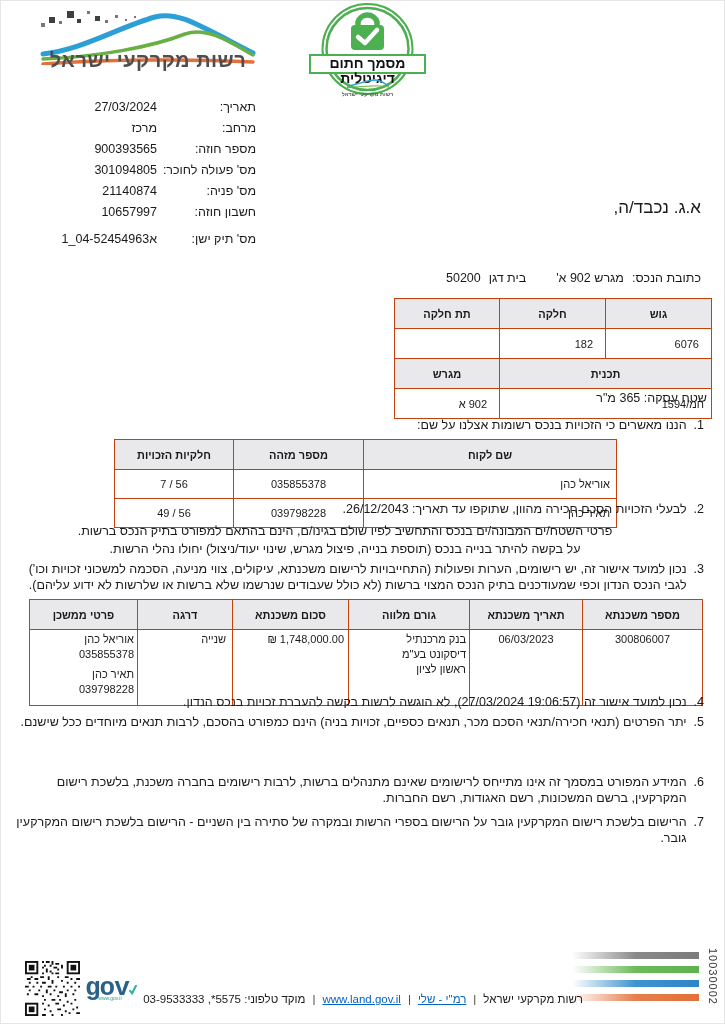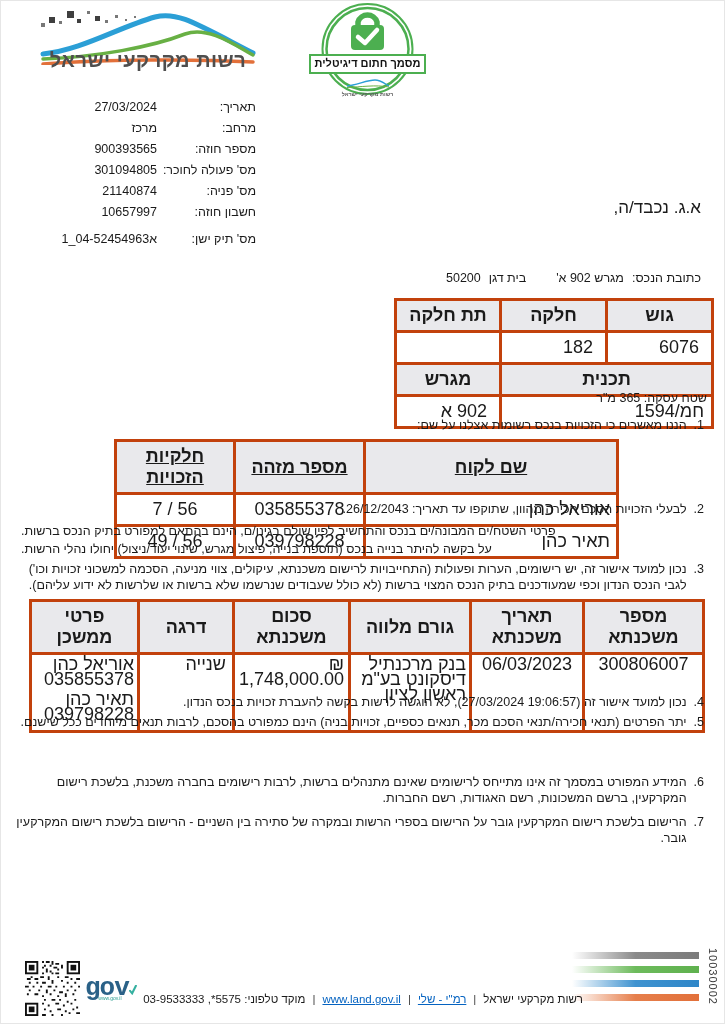--- a/index.html
+++ b/index.html
@@ -10,56 +10,56 @@
 
   
   .logo{left:36px;top:6px;width:222px;height:72px;}
   .logo svg{display:block;}
   .logo-text{font-size:20px;font-weight:bold;color:#4e4e4e;text-align:center;
              margin-top:-16px;direction:rtl;letter-spacing:0.5px;}
 
   
   .badge{left:307px;top:2px;width:119px;height:93px;}
   .badge-label{position:absolute;left:1px;right:1px;top:51px;height:16px;background:#fff;
-               border:2px solid #4caf50;font-size:11px;font-weight:bold;text-align:center;
+               border:2px solid #4caf50;font-size:14px;font-weight:bold;text-align:center;
                line-height:15px;direction:rtl;color:#111;}
   .badge-mini{position:absolute;left:0;right:0;top:72px;text-align:center;}
   .badge-org{font-size:5.5px;color:#5a5a5a;font-weight:bold;direction:rtl;margin-top:-2px;}
 
   
   .fields{left:18px;top:95px;width:237px;font-size:12.5px;}
   .frow{display:flex;direction:rtl;height:21px;align-items:center;}
   .frow.gap{margin-top:6px;}
   .flabel{width:99px;text-align:right;flex:none;}
   .fvalue{flex:1;text-align:right;padding-left:2px;}
 
   .greeting{right:23px;top:197px;font-size:17px;direction:rtl;}
   .title{right:183px;top:236px;font-size:15px;font-weight:bold;text-decoration:underline;direction:rtl;}
   .address{right:23px;top:270px;display:flex;direction:rtl;font-size:12.5px;align-items:baseline;}
   .address .lbl{margin-left:8px;}
   .address .plot{margin-left:30px;}
   .address .city{margin-left:8px;}
 
   table{border-collapse:collapse;direction:rtl;table-layout:fixed;position:absolute;background:#fff;}
-  th,td{border:3px solid #c2410c;font-size:18px;overflow:hidden;padding:4px;}
+  th,td{border:1px solid #c2410c;font-size:11px;overflow:hidden;padding:4px;}
   th{background:#e9e9ec;font-weight:bold;text-align:center;}
 
   .pt{left:393px;top:297px;width:317px;}
   .pt th,.pt td{height:21px;}
   .pt td.val{text-align:right;padding-left:4px;padding-right:12px;}
 
   .area-line{right:17px;top:390px;font-size:12.5px;direction:rtl;}
 
   .li{left:15px;right:20px;display:flex;direction:rtl;font-size:12.5px;line-height:15.5px;}
   .num{flex:none;margin-left:7px;}
   .li-text{flex:1;text-align:right;}
-  .notes{right:39px;left:20px;font-size:12.5px;line-height:17.5px;direction:rtl;text-align:left;}
+  .notes{right:39px;left:4px;font-size:12.5px;line-height:17.5px;direction:rtl;text-align:center;}
 
   .ot{left:113px;top:438px;width:502px;}
-  .ot th{height:21px;text-decoration:underline;}
+  .ot th{height:21px;}
   .ot td{height:20px;}
   .ot td.name{text-align:right;padding-right:6px;}
   .ot td.mid{text-align:center;}
 
   .mt{left:28px;top:598px;width:673px;}
   .mt th{height:21px;}
   .mt td{vertical-align:top;height:69px;padding-top:2px;line-height:15px;}
   .mt td.c{text-align:center;}
   .mt td.r{text-align:right;padding-right:3px;}
   .mt td.amt{text-align:right;padding-right:4px;}

